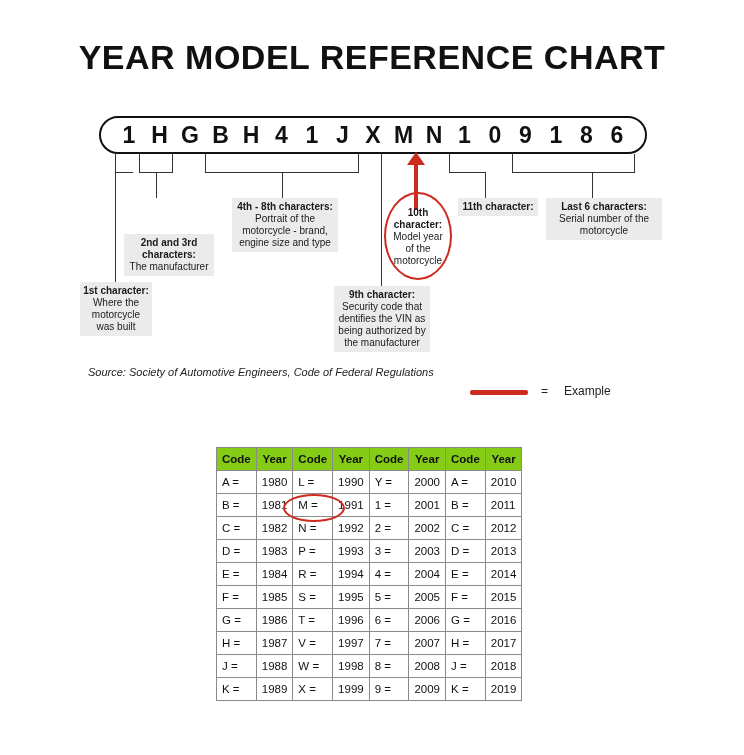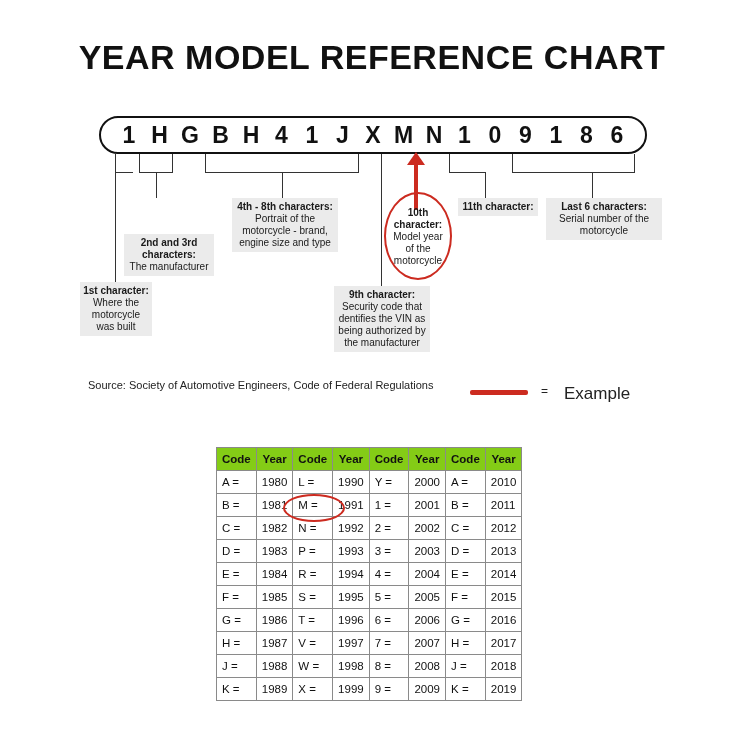--- a/index.html
+++ b/index.html
@@ -96,23 +96,24 @@
     position: absolute;
     border: 2px solid #cc2b20;
     border-radius: 50%;
     box-sizing: border-box;
   }
 
   
   .source {
     position: absolute;
     left: 88px;
-    top: 379px;
+    top: 366px;
     font-size: 11px;
     color: #222;
+    font-style: italic;
   }
   .legend-bar {
     position: absolute;
     left: 470px;
     top: 390px;
     width: 58px;
     height: 5px;
     background: #cc2b20;
     border-radius: 2px;
   }
@@ -120,21 +121,21 @@
     position: absolute;
     left: 541px;
     top: 384px;
     font-size: 12px;
     color: #222;
   }
   .legend-label {
     position: absolute;
     left: 564px;
     top: 384px;
-    font-size: 17px;
+    font-size: 12px;
     color: #222;
   }
 
   
   .year-table-wrap {
     position: absolute;
     left: 216px;
     top: 447px;
   }
   table.year-table {

